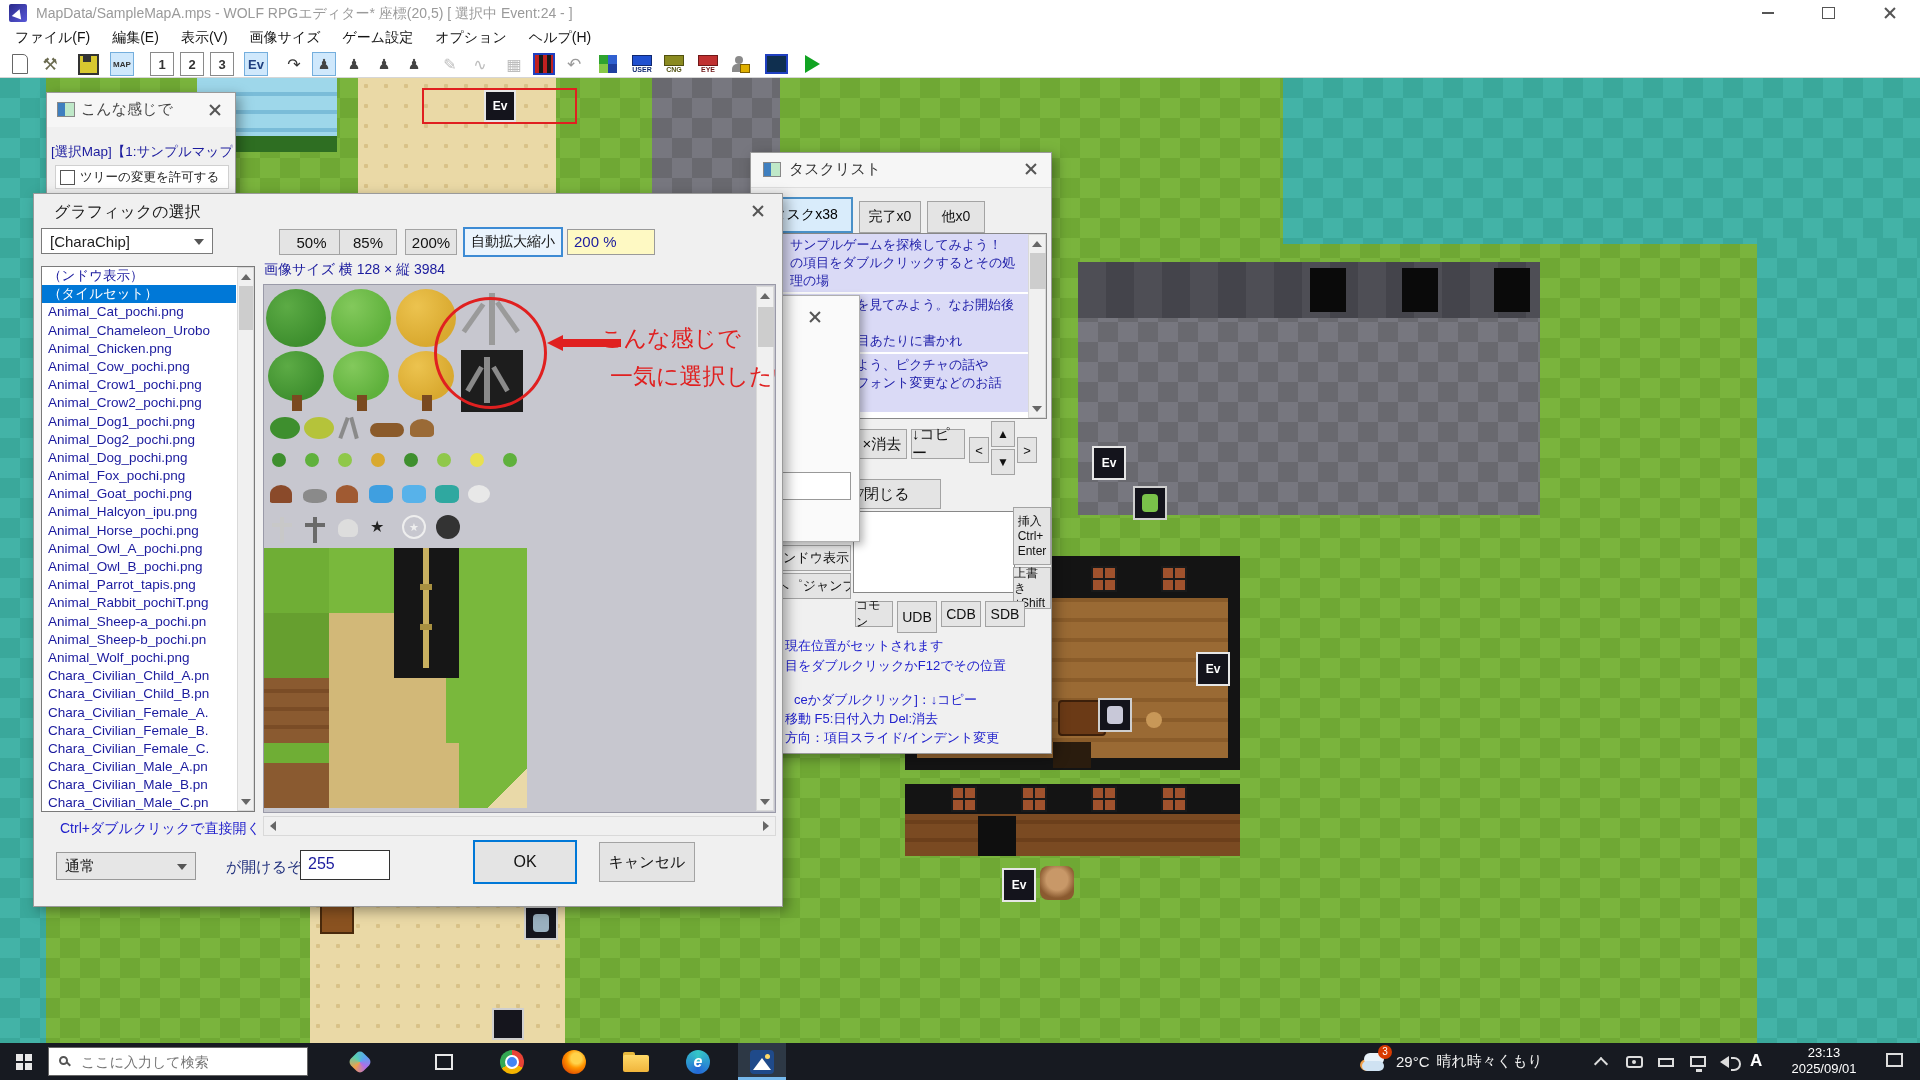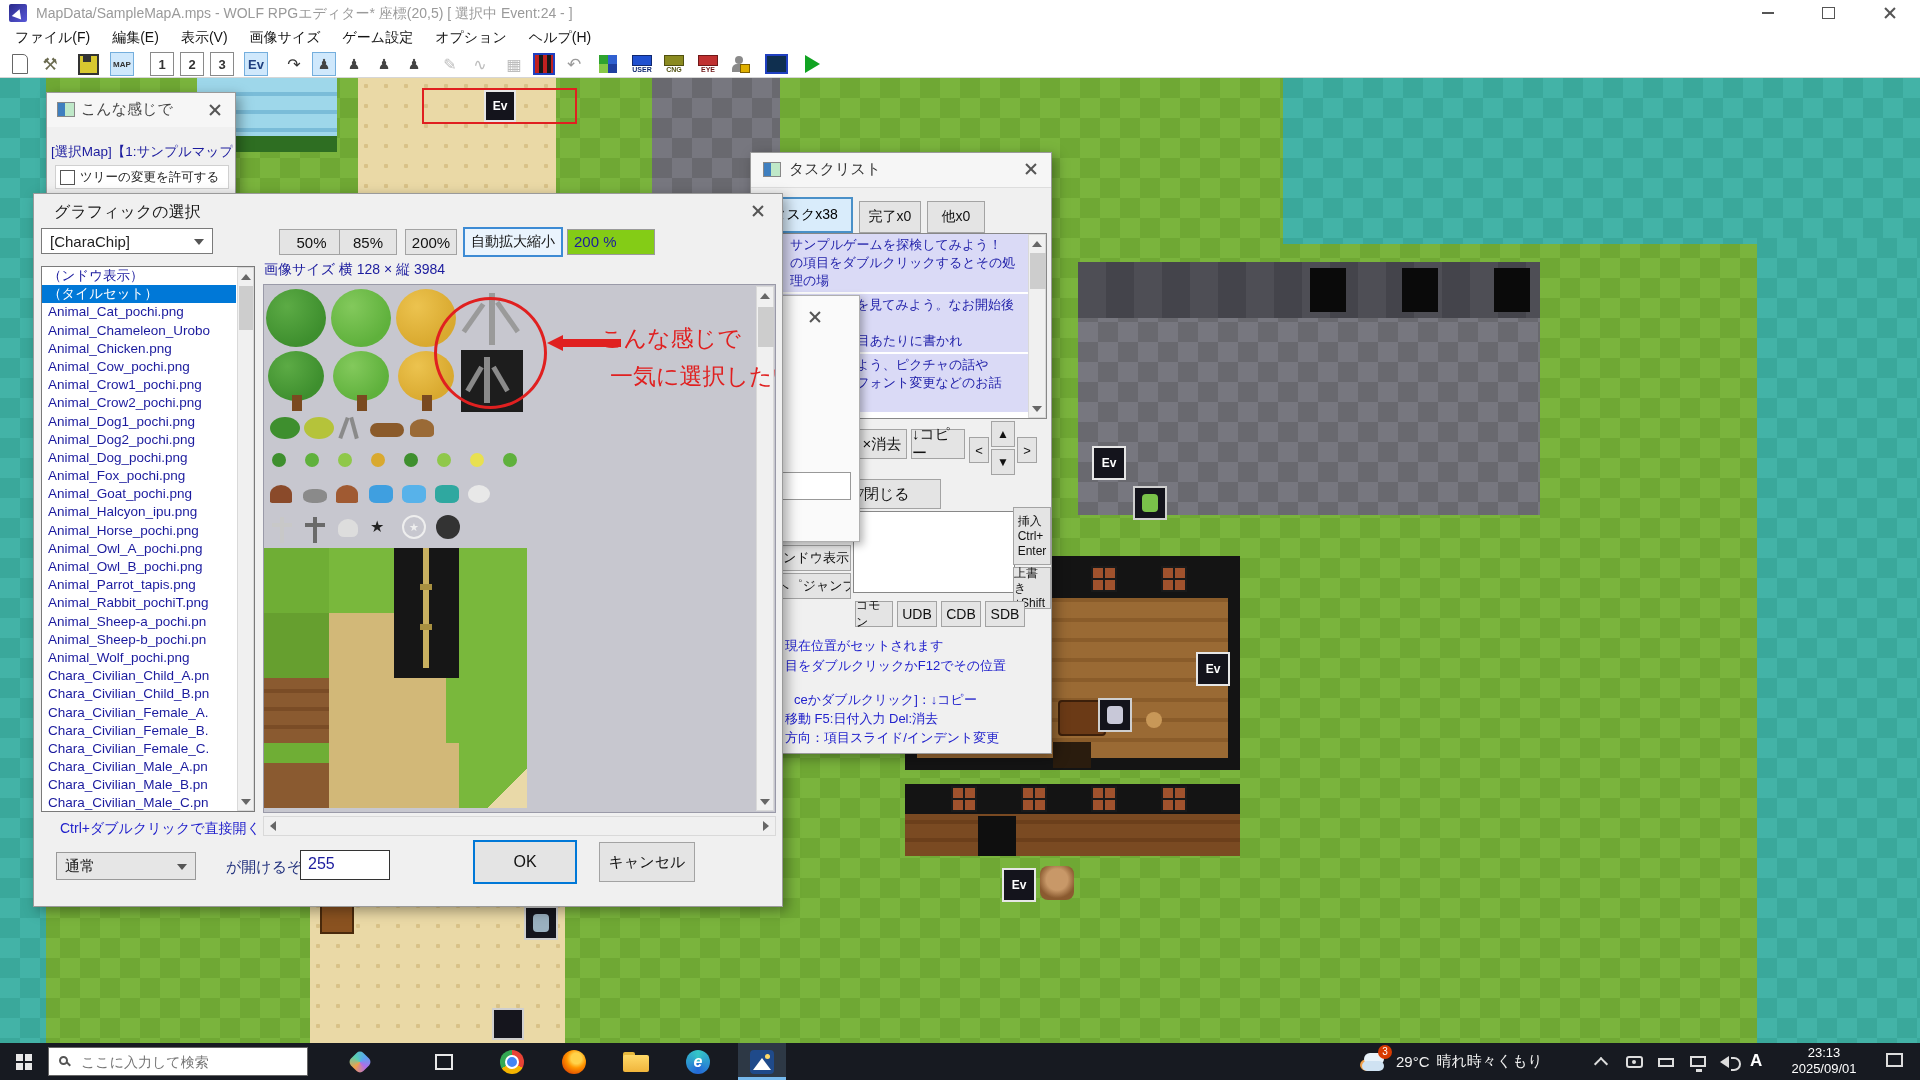--- a/index.html
+++ b/index.html
@@ -323,21 +323,21 @@
     <div class="abs" style="left:102px;top:358px;width:160px;height:80px;background:#fff;border:1px solid #888;"></div>
     <div class="abs btn pre" style="left:262px;top:354px;width:38px;height:58px;font-size:12px;line-height:15px;"><span class="pre">挿入
 Ctrl+
 Enter</span></div>
     <div class="abs btn pre" style="left:262px;top:414px;width:38px;height:42px;font-size:12px;line-height:15px;"><span class="pre">上書き
 +Shift</span></div>
 
     <div class="abs btn" style="left:104px;top:448px;width:38px;height:26px;font-size:12px;">
         <span>コモン</span>
       </div>
-    <div class="abs btn" style="left:146px;top:448px;width:40px;height:26px;font-size:14px;">
+    <div class="abs btn" style="left:146px;top:448px;width:40px;height:32px;font-size:14px;">
         <span>UDB</span>
       </div>
     <div class="abs btn" style="left:190px;top:448px;width:40px;height:26px;font-size:14px;">
         <span>CDB</span>
       </div>
     <div class="abs btn" style="left:234px;top:448px;width:40px;height:26px;font-size:14px;">
         <span>SDB</span>
       </div>
 
     <div class="abs bluetxt" style="left:34px;top:484px;font-size:13px;">現在位置がセットされます</div>
@@ -379,21 +379,21 @@
       </div>
     <div class="abs btn" style="left:305px;top:35px;width:58px;height:26px;">
         <span>85%</span>
       </div>
     <div class="abs btn" style="left:371px;top:35px;width:52px;height:26px;">
         <span>200%</span>
       </div>
     <div class="abs btn" style="left:429px;top:33px;width:100px;height:30px;background:#eaf4fd;border:2px solid #3d8bd4;font-size:14px;">
         <span>自動拡大縮小</span>
       </div>
-    <div class="abs" style="left:533px;top:35px;width:88px;height:26px;background:#84cc16;border:1px solid #9a9a9a;box-sizing:border-box;text-align:center;">
+    <div class="abs" style="left:533px;top:35px;width:88px;height:26px;background:#fef9c3;border:1px solid #9a9a9a;box-sizing:border-box;text-align:center;">
       <span class="navy" style="position:absolute;left:6px;top:3px;font-size:15px;">200 %</span>
     </div>
     <div class="abs navy" style="left:230px;top:67px;font-size:14px;">画像サイズ 横 128 × 縦 3984</div>
 
     <div class="abs" style="left:7px;top:72px;width:214px;height:546px;background:#fff;border:1px solid #7a7a7a;box-sizing:border-box;overflow:hidden;">
       <div style="position:absolute;left:0;top:0;width:194px;">
 
       <div class="file">（ンドウ表示）</div>
           <div class="file sel">（タイルセット）</div>
           <div class="file">Animal_Cat_pochi.png</div>

